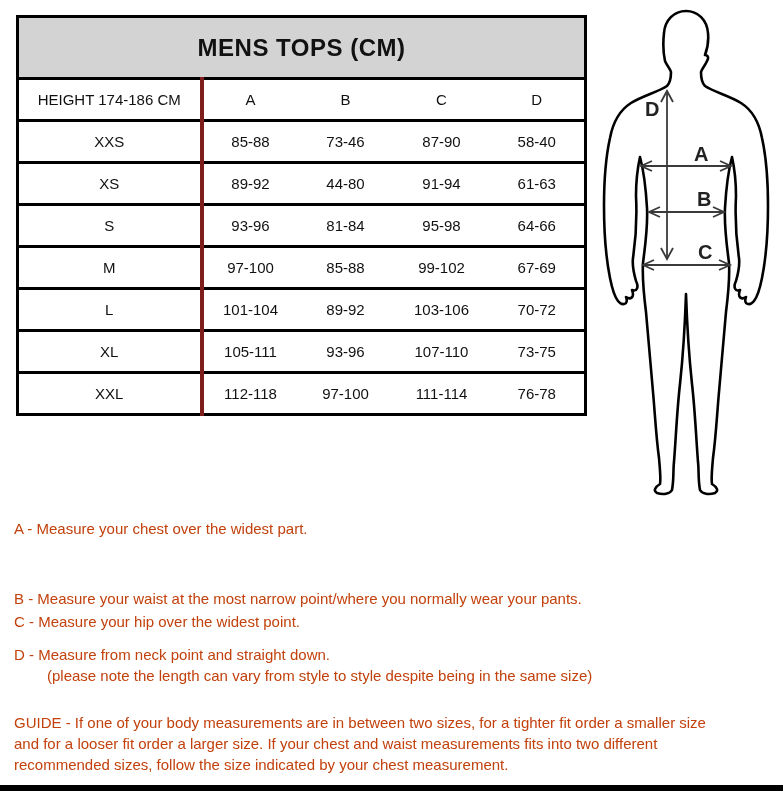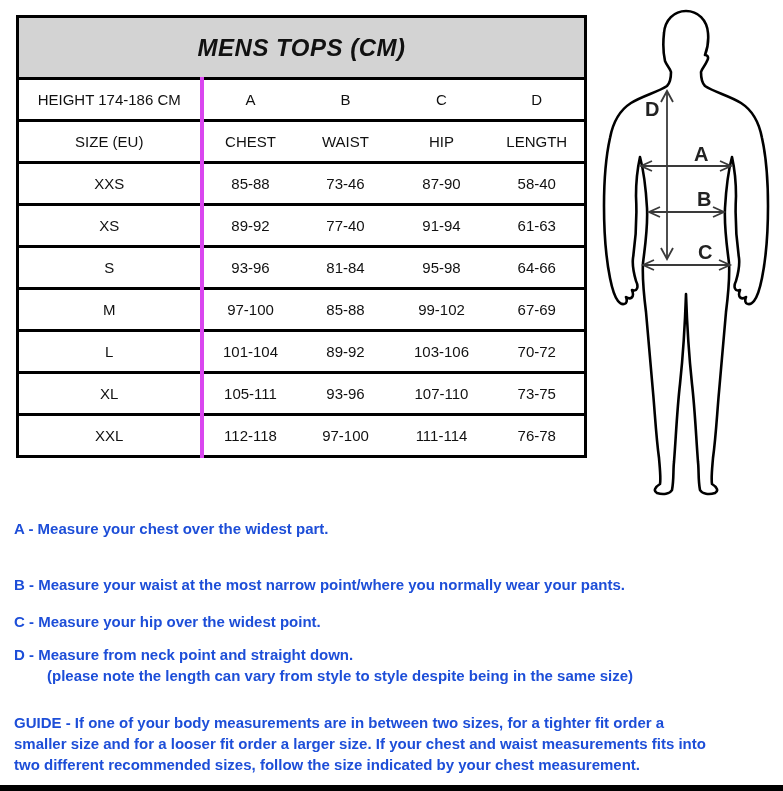--- a/index.html
+++ b/index.html
@@ -21,49 +21,47 @@
     border: 3px solid #000;
   }
   table.size-chart th.title-cell {
     background: #d3d3d3;
     height: 62px;
     font-size: 24px;
     font-weight: bold;
     text-align: center;
     letter-spacing: 0.5px;
     border-bottom: 3px solid #000;
-    font-style: italic;
   }
   table.size-chart td {
     height: 42px;
     font-size: 15px;
     text-align: center;
     vertical-align: middle;
     border-top: 3px solid #000;
     white-space: nowrap;
   }
   table.size-chart td.left-col {
     width: 184px;
-    border-right: 4px solid #d946ef;
+    border-right: 4px solid #7f1d1d;
   }
   table.size-chart col.data-col { width: 96px; }
 
   
   .note {
     position: absolute;
     left: 14px;
     font-size: 15px;
     line-height: 21px;
-    color: #1d4ed8;
+    color: #c2410c;
     white-space: nowrap;
-    font-weight: bold;
   }
   .note.wrap { white-space: normal; }
   #note-a { top: 518px; }
-  #note-b { top: 574px; }
+  #note-b { top: 588px; }
   #note-c { top: 611px; }
   #note-d { top: 644px; }
   #note-d .indent { padding-left: 33px; white-space: nowrap; }
   #guide  { top: 712px; width: 692px; }
 
   
   .figure-wrap {
     position: absolute;
     left: 588px; top: 0;
     width: 195px; height: 500px;
@@ -93,40 +91,33 @@
     <tr>
       <th class="title-cell" colspan="5">MENS TOPS (CM)</th>
     </tr>
     <tr>
       <td class="left-col">HEIGHT 174-186 CM</td>
       <td>A</td>
       <td>B</td>
       <td>C</td>
       <td>D</td>
     </tr>
-    <tr>
-      <td class="left-col">SIZE (EU)</td>
-      <td>CHEST</td>
-      <td>WAIST</td>
-      <td>HIP</td>
-      <td>LENGTH</td>
-    </tr>
   </thead>
   <tbody>
     <tr>
       <td class="left-col">XXS</td>
       <td>85-88</td>
       <td>73-46</td>
       <td>87-90</td>
       <td>58-40</td>
     </tr>
     <tr>
       <td class="left-col">XS</td>
       <td>89-92</td>
-      <td>77-40</td>
+      <td>44-80</td>
       <td>91-94</td>
       <td>61-63</td>
     </tr>
     <tr>
       <td class="left-col">S</td>
       <td>93-96</td>
       <td>81-84</td>
       <td>95-98</td>
       <td>64-66</td>
     </tr>

